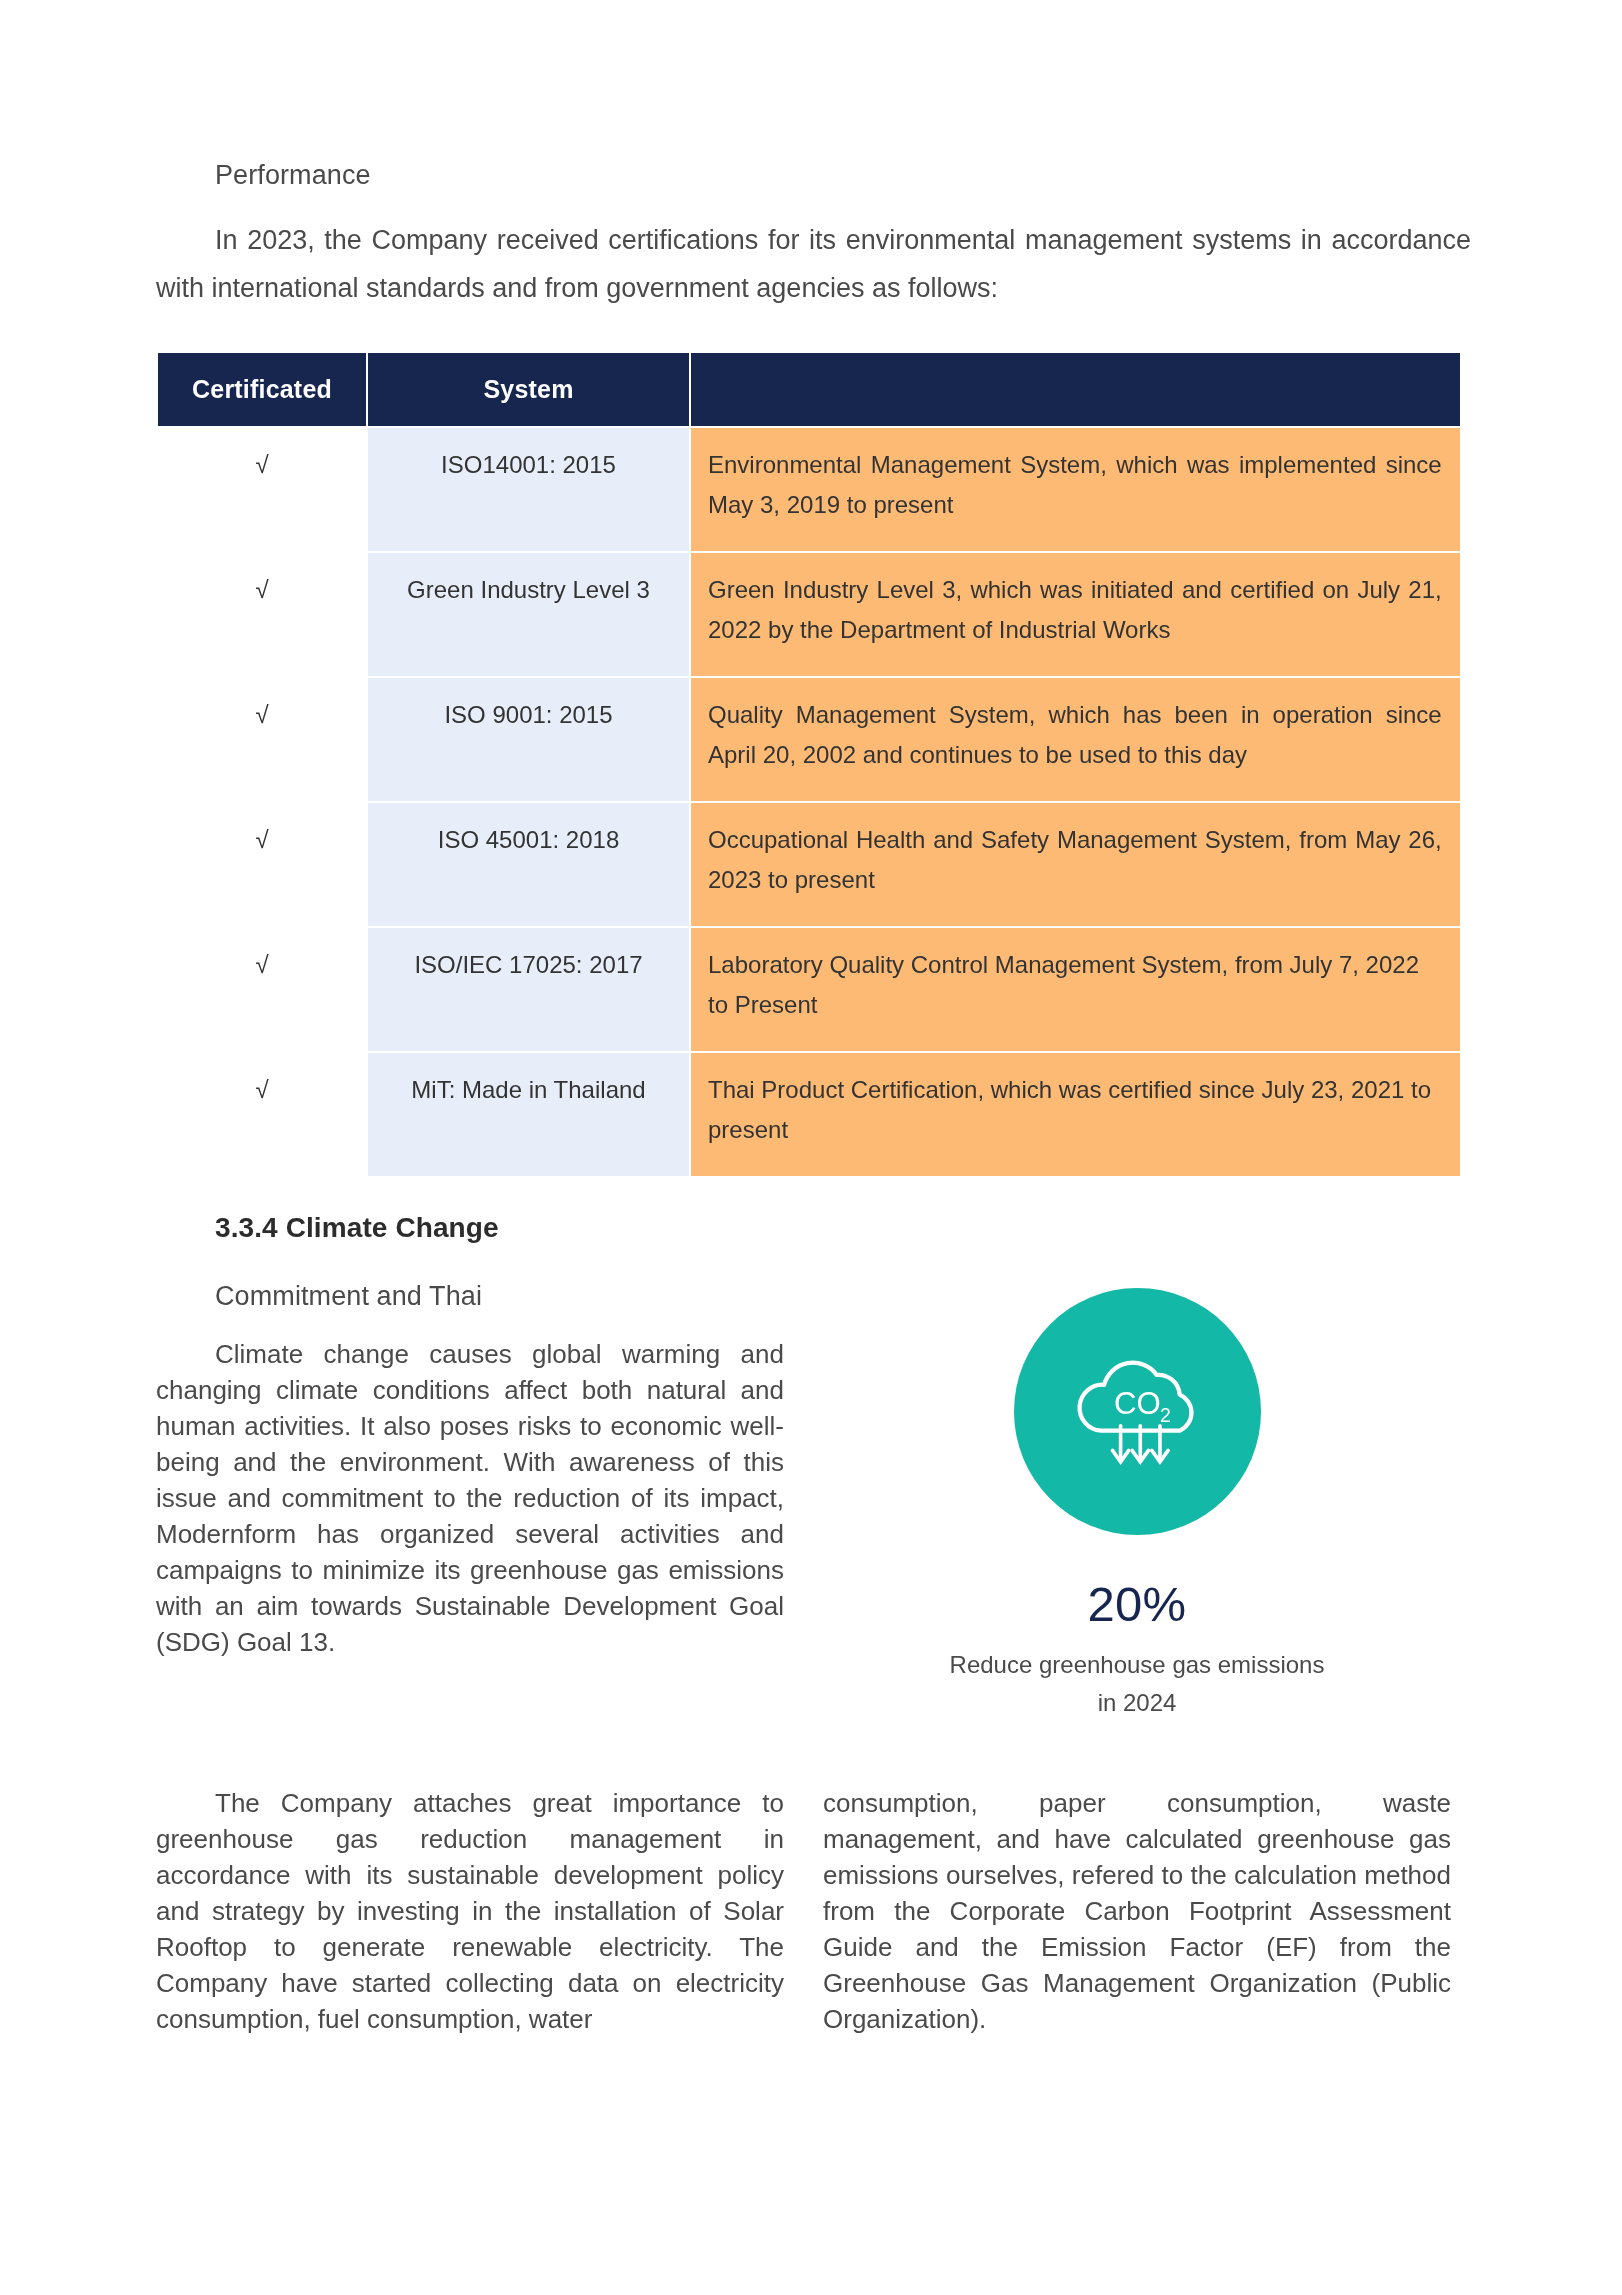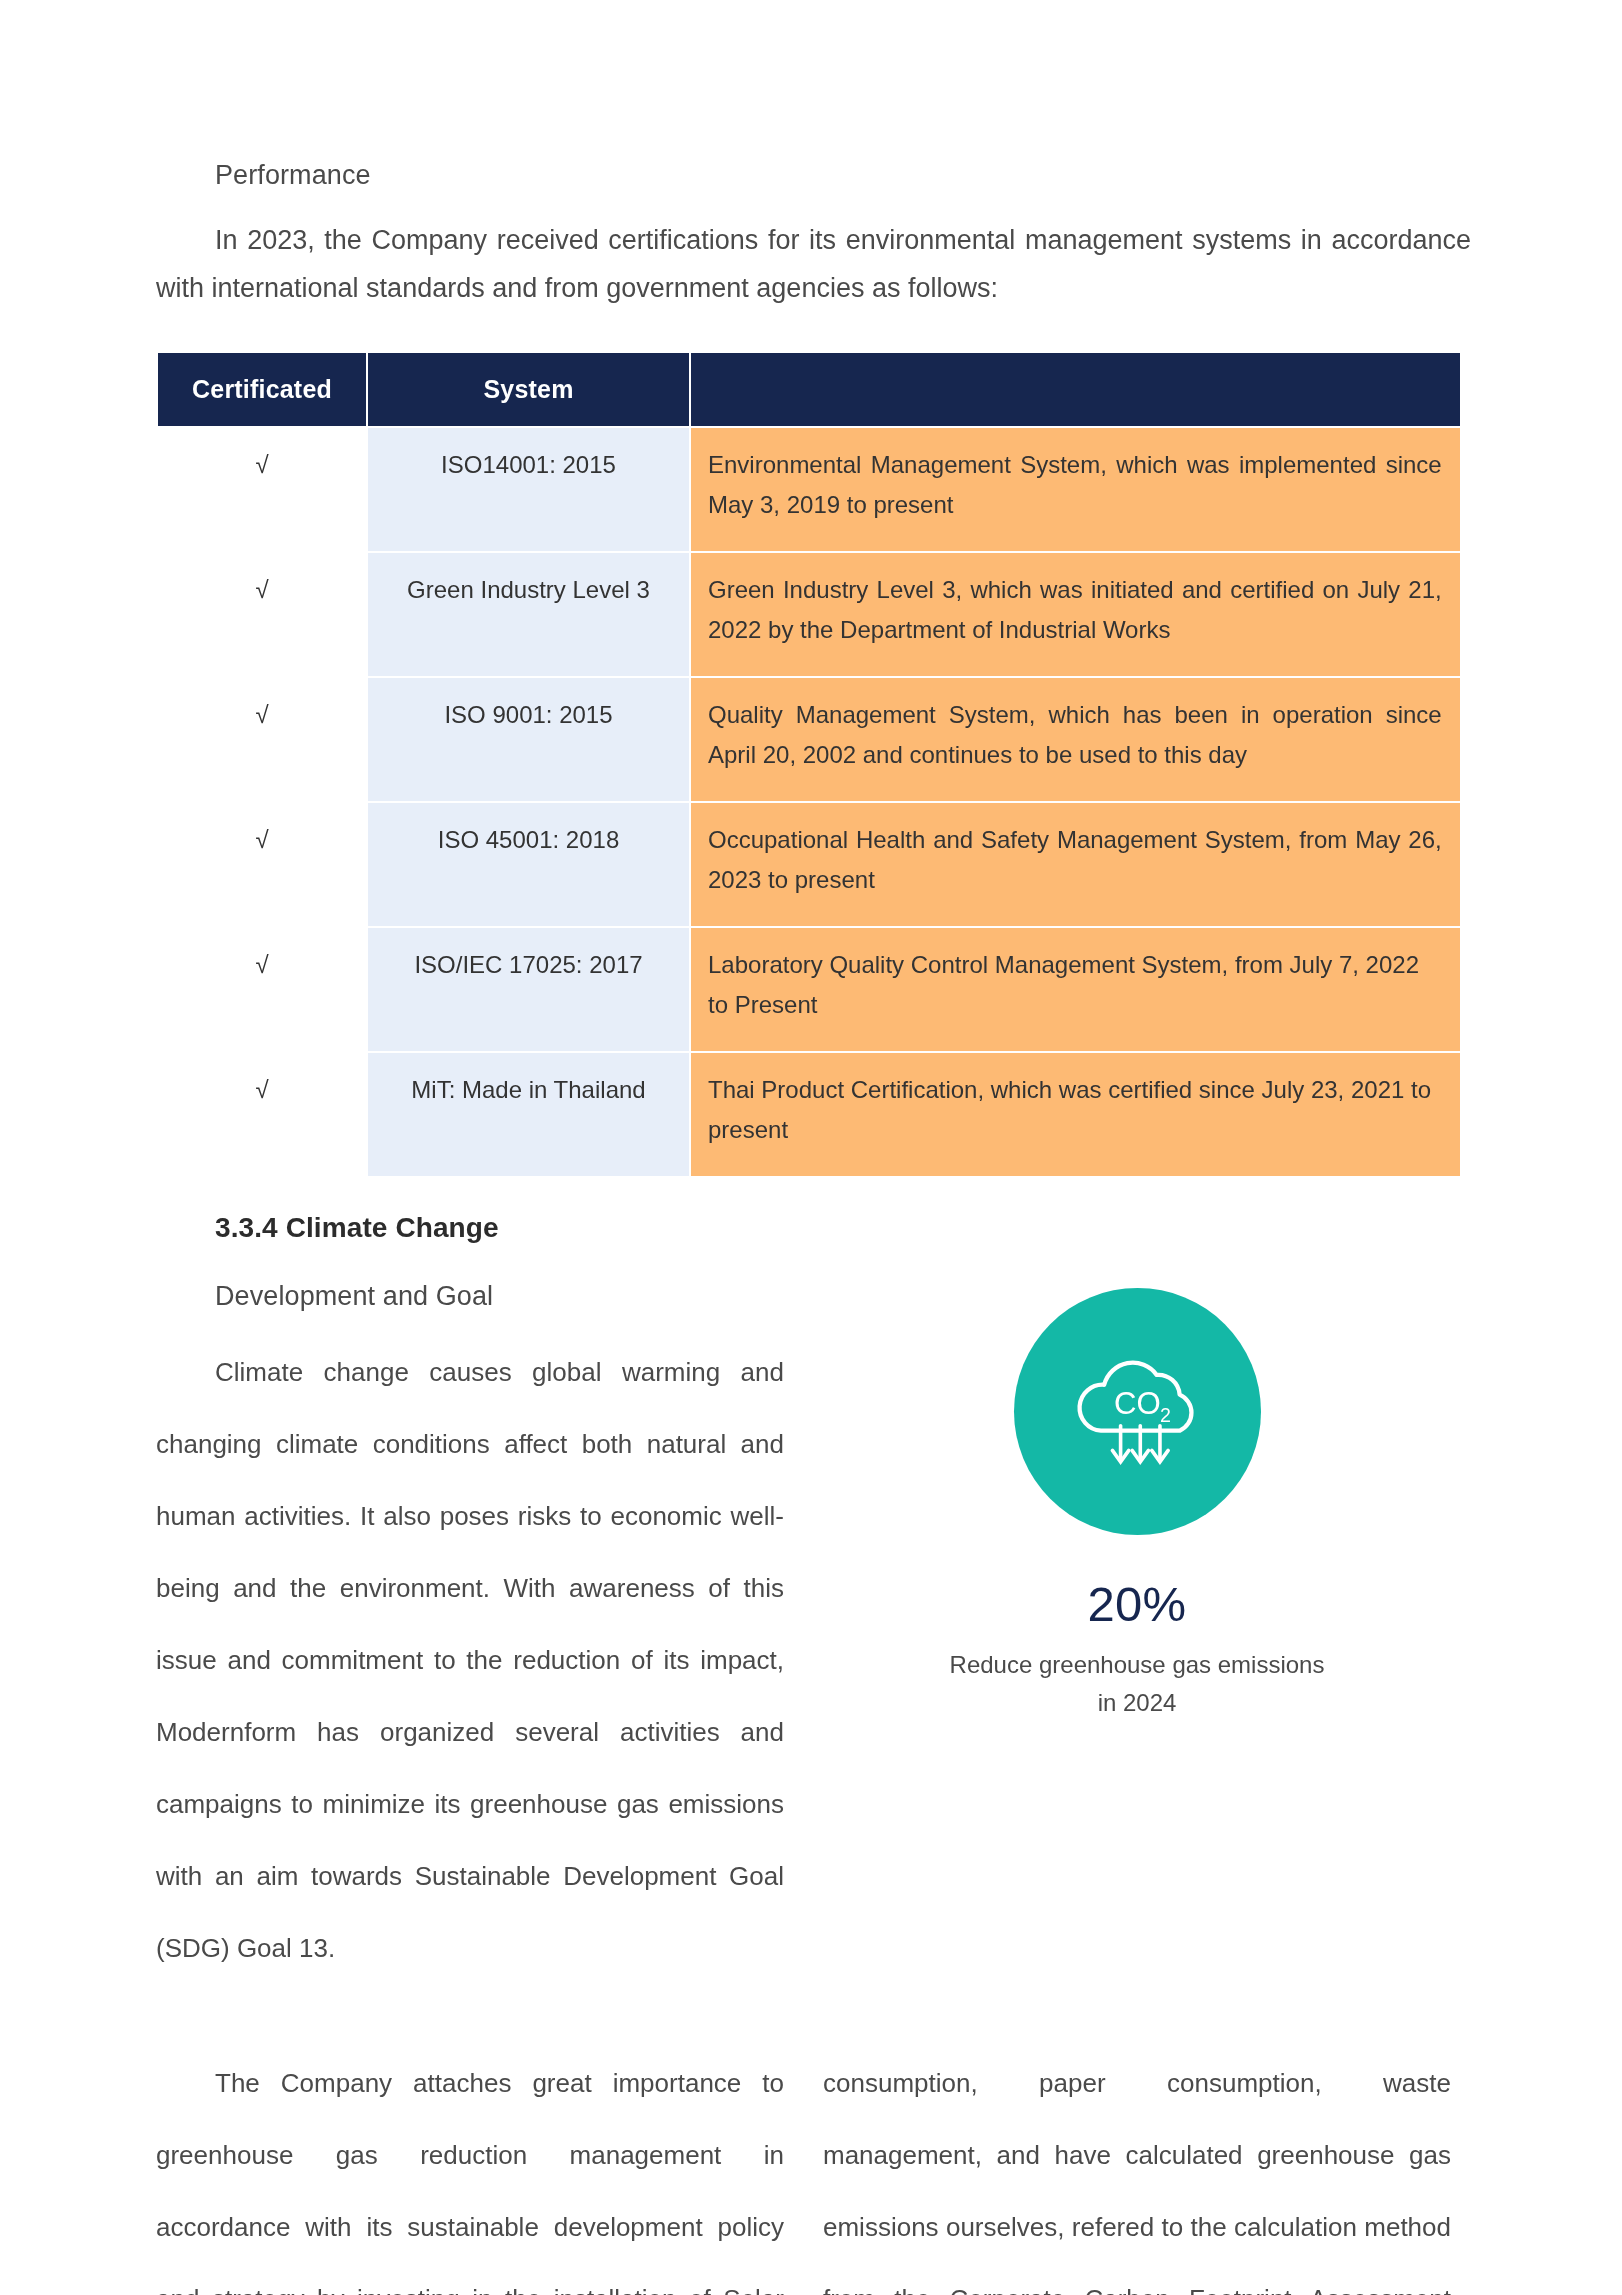--- a/index.html
+++ b/index.html
@@ -119,21 +119,21 @@
 
   .sub-heading {
     font-size: 27px;
     color: #4a4a4a;
     padding-left: 59px;
     letter-spacing: 0.1px;
   }
   .body-para {
     margin-top: 23.6px;
     font-size: 26px;
-    line-height: 72px;
+    line-height: 36px;
     color: #4a4a4a;
     text-align: justify;
     text-justify: inter-word;
   }
   .body-para.indent { text-indent: 59px; }
 
   
   .info-graphic {
     width: 628px;
     display: flex;
@@ -263,21 +263,21 @@
           <td class="cell-system">MiT: Made in Thailand</td>
           <td class="cell-desc nowrap-fit">Thai Product Certification, which was certified since July 23, 2021 to present</td>
         </tr>
       </tbody>
     </table>
 
     <div class="sec-heading">3.3.4 Climate Change</div>
 
     <div class="two-col">
       <div class="col-left">
-        <div class="sub-heading">Development and Goal</div>
+        <div class="sub-heading">Commitment and Thai</div>
         <div class="body-para indent">Climate change causes global warming and changing climate conditions affect both natural and human activities. It also poses risks to economic well-being and the environment. With awareness of this issue and commitment to the reduction of its impact, Modernform has organized several activities and campaigns to minimize its greenhouse gas emissions with an aim towards Sustainable Development Goal (SDG) Goal 13.</div>
       </div>
 
       <div class="col-right">
         <div class="info-graphic">
           <div class="circle">
             <svg width="164" height="164" viewBox="0 0 100 100">
 
               <path d="M28 62 A14 14 0 0 1 30 34 A18 18 0 0 1 62 28 A13 13 0 0 1 76 40 A12 12 0 0 1 76 62 Z" fill="none" stroke="#ffffff" stroke-width="2.6" stroke-linejoin="round" stroke-linecap="round"></path>
 

